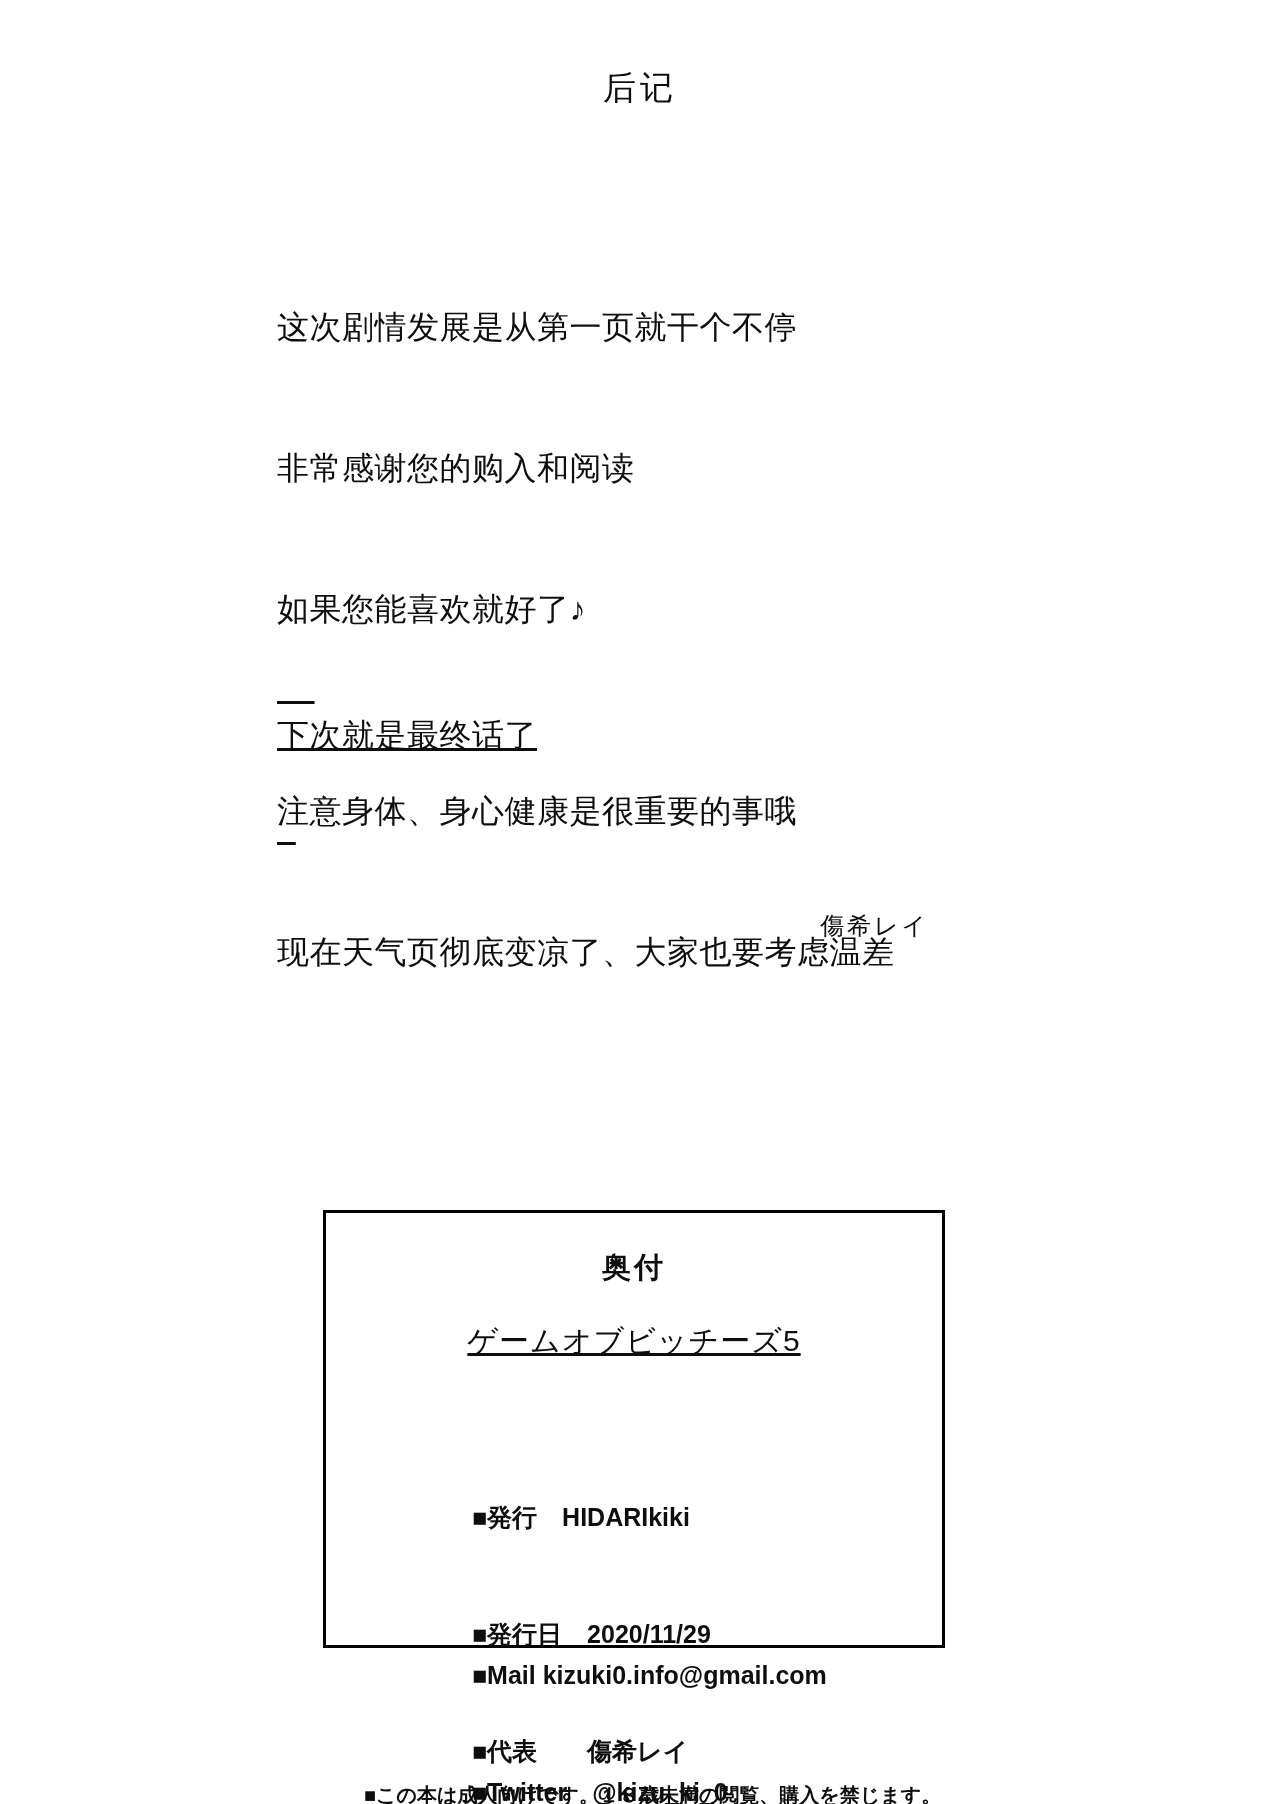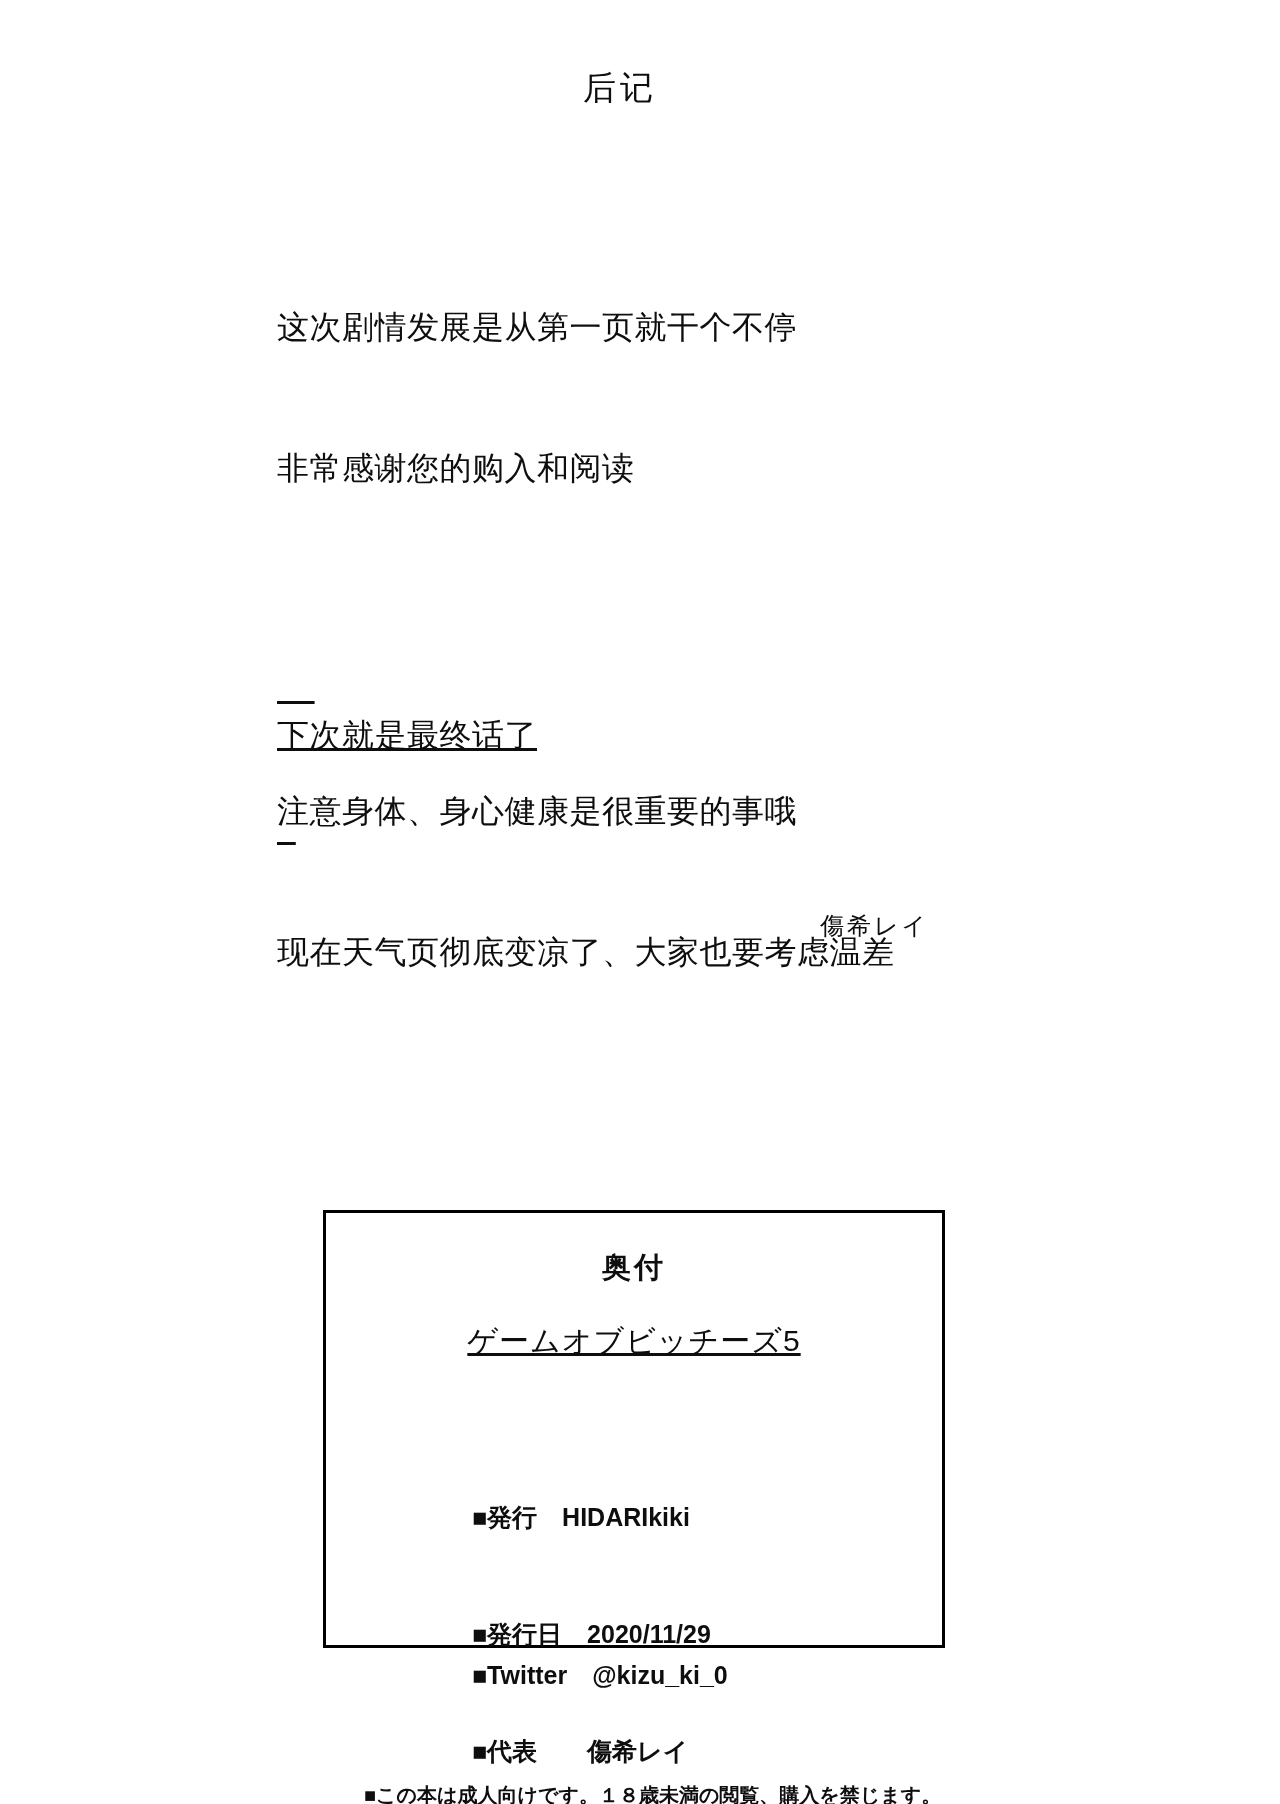--- a/index.html
+++ b/index.html
@@ -18,20 +18,21 @@
   .page-title {
     position: absolute;
     top: 66px;
     left: 0;
     width: 1240px;
     text-align: center;
     font-size: 33px;
     font-weight: normal;
     letter-spacing: 4px;
     margin: 0;
+    padding-left: 20px;
   }
 
   
   .para {
     position: absolute;
     left: 277px;
     font-size: 32px;
     line-height: 47px;
     letter-spacing: 0.5px;
     white-space: pre;
@@ -115,20 +116,21 @@
 </head>
 <body>
 
 <div class="page">
 
   <h1 class="page-title">后记</h1>
 
   <div class="para para-1">
     <div>这次剧情发展是从第一页就干个不停</div>
     <div>非常感谢您的购入和阅读</div>
+    <div>如果您能喜欢就好了♪</div>
   </div>
 
 
 
   <div class="para para-4">
     <div>下次就是最终话了</div>
   </div>
 
   <div class="para para-5">
     <div>注意身体、身心健康是很重要的事哦</div>
@@ -141,20 +143,21 @@
     <h2 class="colophon-heading">奥付</h2>
     <div class="book-title">ゲームオブビッチーズ5</div>
 
     <div class="colophon-info">
       <div>■発行　HIDARIkiki</div>
       <div>■発行日　2020/11/29</div>
       <div>■代表　　傷希レイ</div>
     </div>
 
     <div class="colophon-contacts">
+      <div>■Mail kizuki0.info@gmail.com</div>
       <div>■Twitter　@kizu_ki_0</div>
     </div>
   </div>
 
   <div class="footer">
     <div>■この本は成人向けです。１８歳未満の閲覧、購入を禁じます。</div>
     
   </div>
 
 </div>

